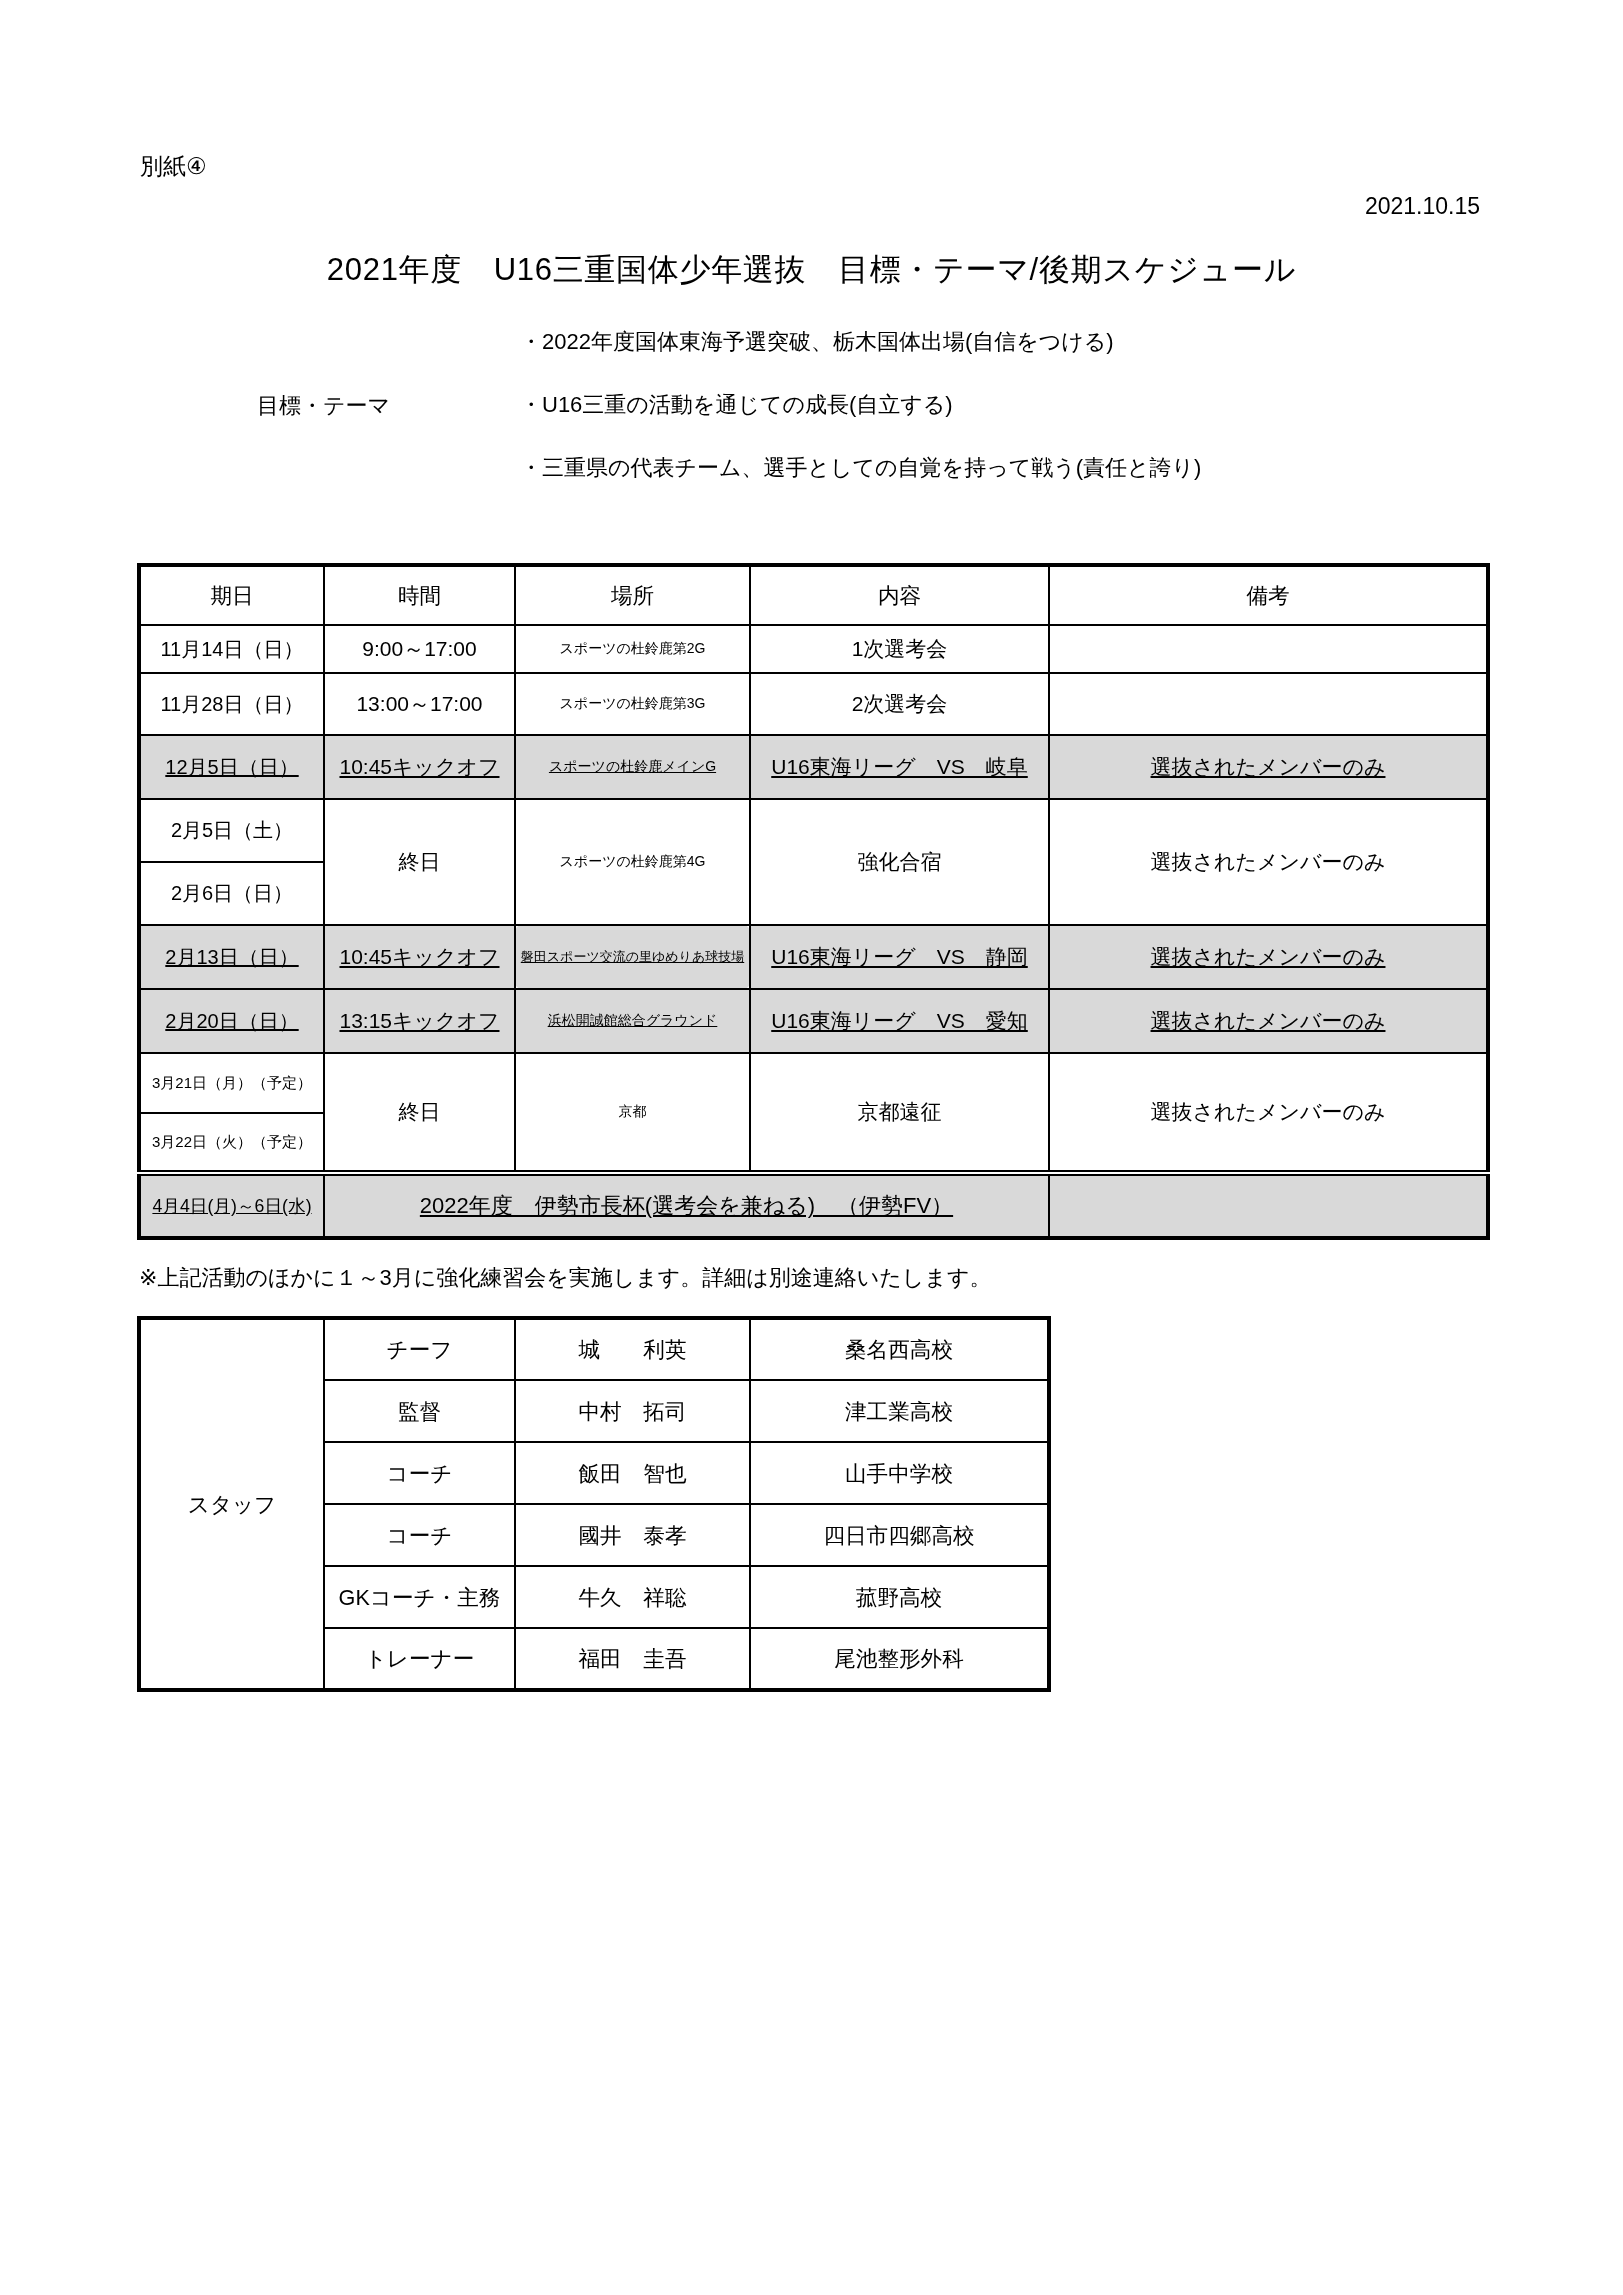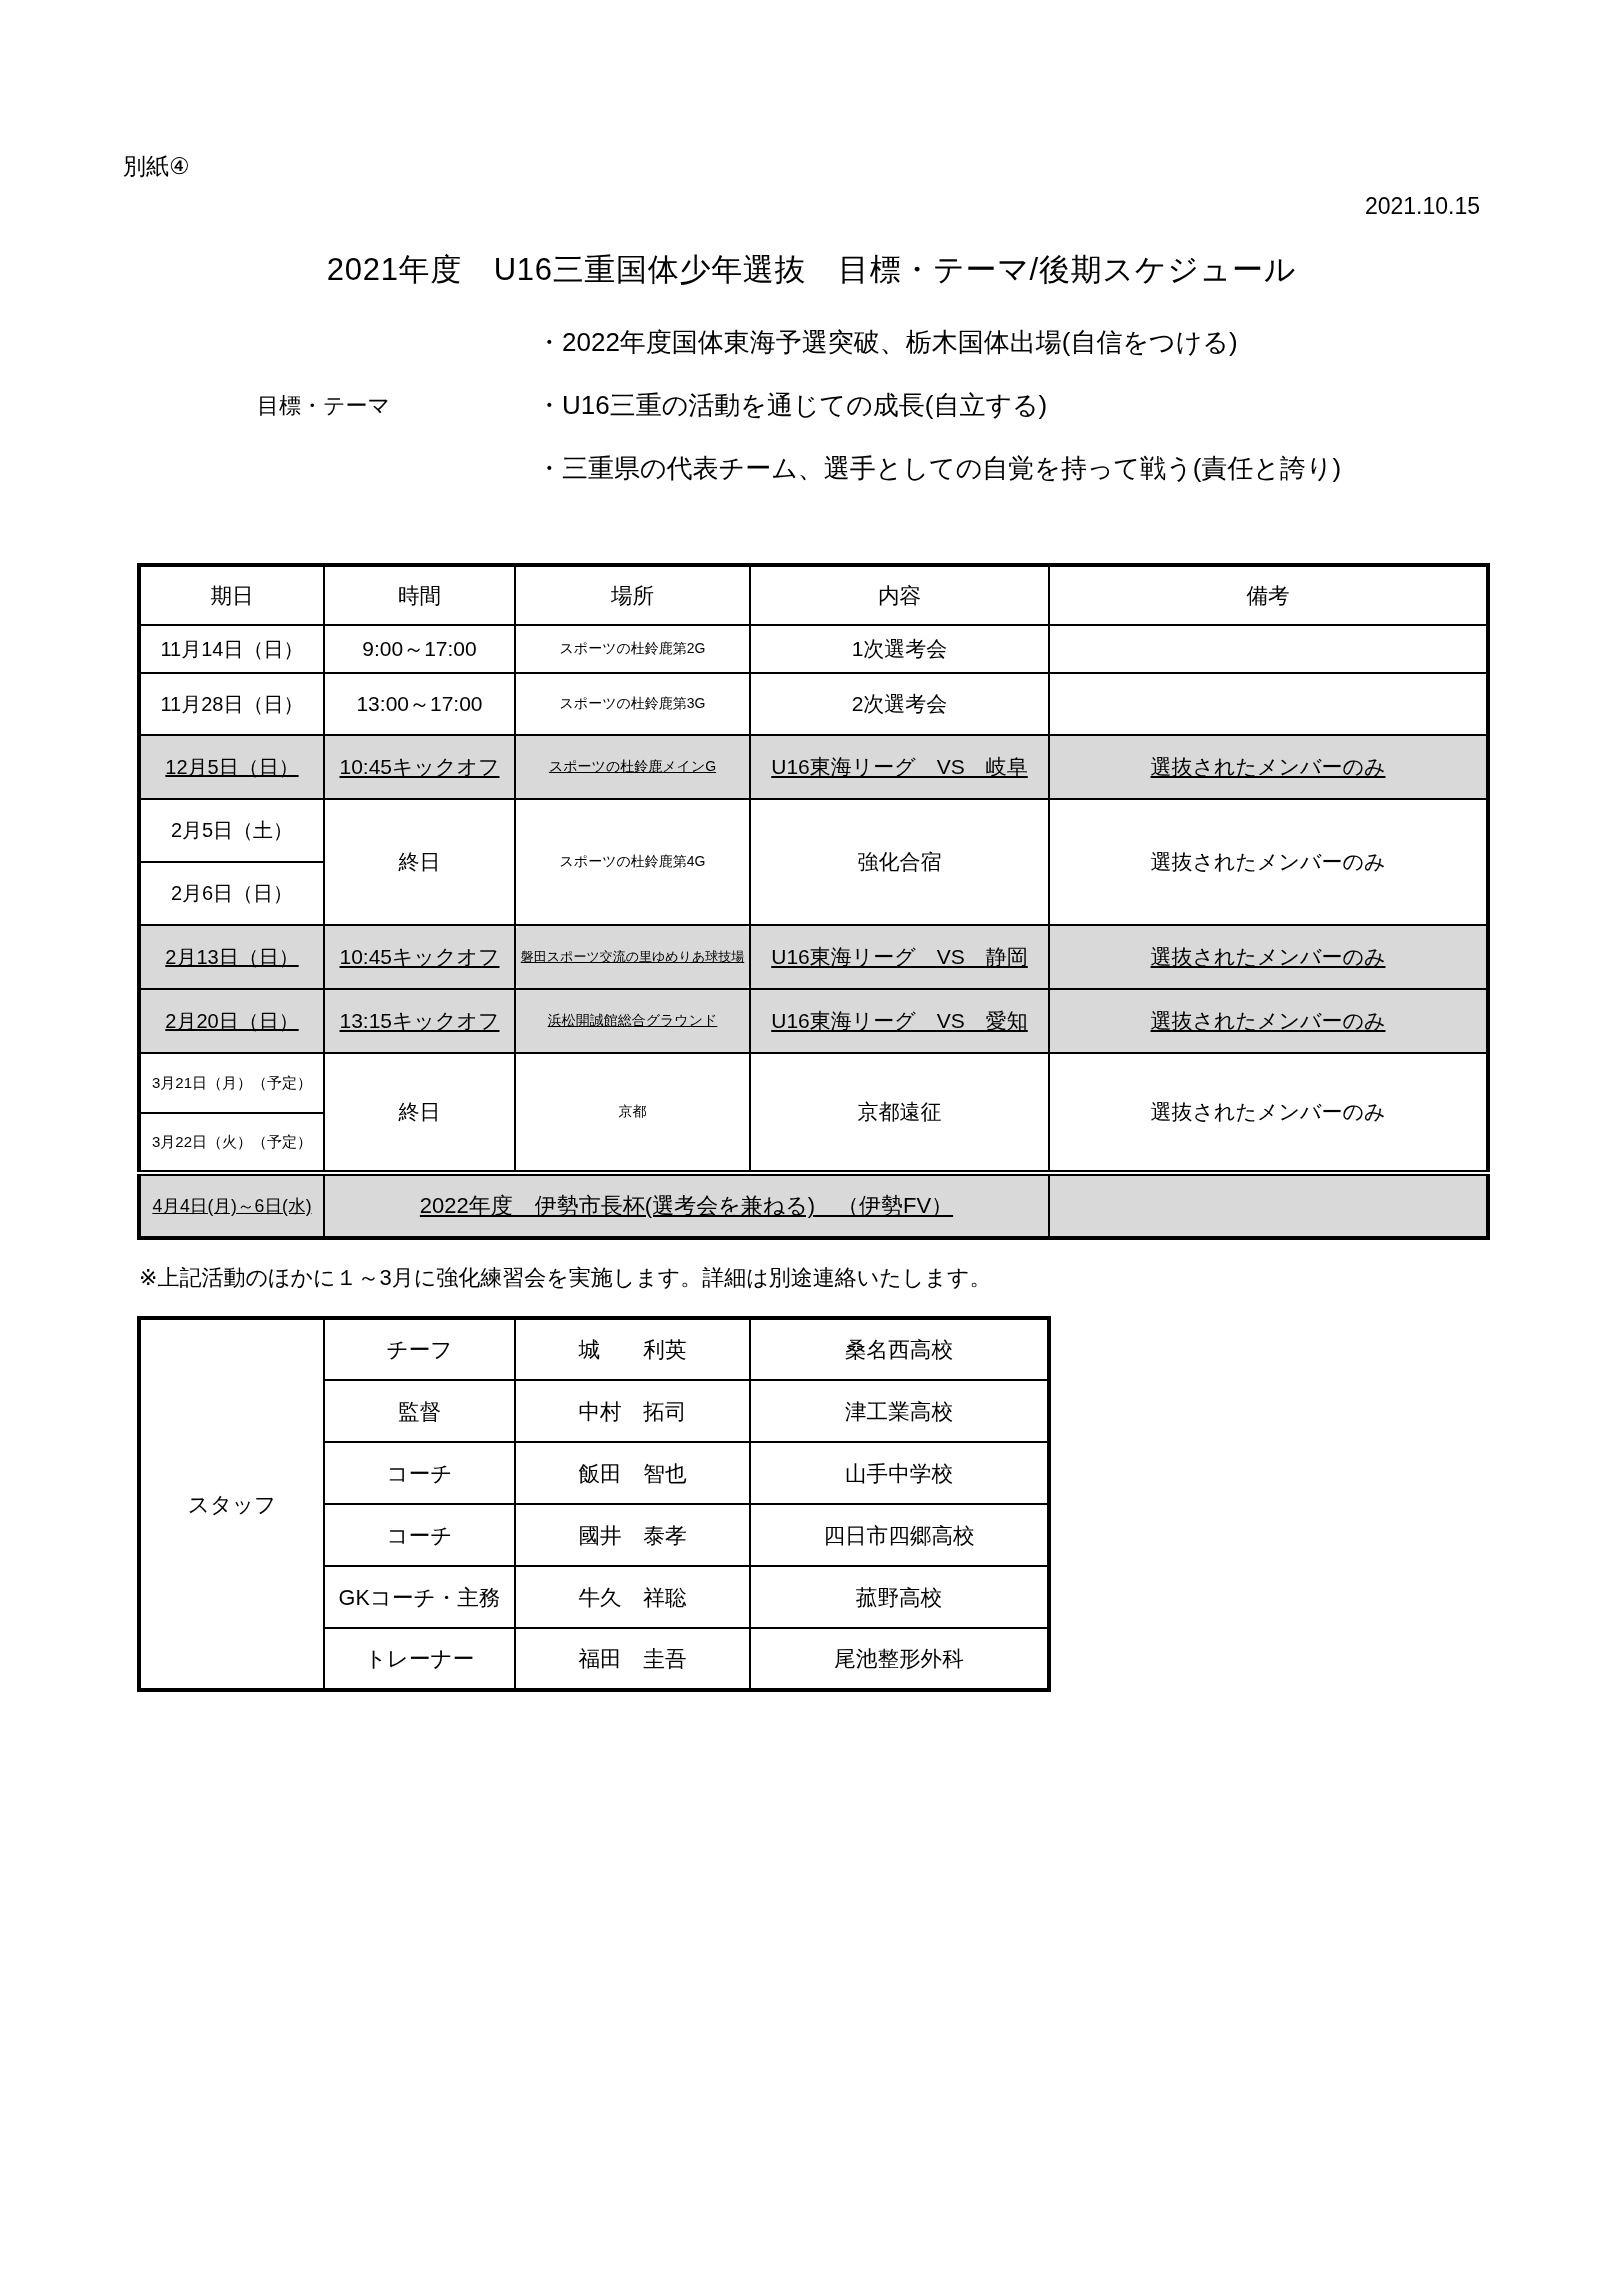--- a/index.html
+++ b/index.html
@@ -1,27 +1,27 @@
 <!DOCTYPE html>
 <html style="font-size:10.5px"><head>
 <meta charset="utf-8">
 <style>
   html,body{margin:0;padding:0;background:#888;}
   .page{
     position:relative;width:1623px;height:2295px;background:#ffffff;
     font-family:"Liberation Sans","DejaVu Sans",sans-serif;color:#000;
     overflow:hidden;
   }
-  .doc-label{position:absolute;left:123px;top:151px;font-size:23px;text-align:center;}
+  .doc-label{position:absolute;left:140px;top:151px;font-size:23px;text-align:center;}
   .doc-date{position:absolute;right:143px;top:193px;font-size:23px;}
   .title{position:absolute;left:0;top:249px;width:1623px;text-align:center;
          font-size:31px;font-weight:normal;letter-spacing:0.7px;}
   .goals-label{position:absolute;left:257px;top:391px;font-size:22px;}
   .goals-list{position:absolute;left:520px;top:327px;}
-  .goal{height:63px;font-size:26px;line-height:30px;white-space:nowrap;margin-left:16px;}
+  .goal{height:63px;font-size:22px;line-height:30px;white-space:nowrap;}
 
   table{border-collapse:collapse;table-layout:fixed;position:absolute;background:#fff;}
   td{padding:0;text-align:center;vertical-align:middle;overflow:hidden;
      white-space:nowrap;font-size:21px;
      border:2px solid #000;border-top-width:2.6px;border-bottom-width:2.6px;}
 
   .schedule{left:137px;top:563px;width:1350px;border:4.6px solid #000;}
   .schedule .hdr td{font-size:21.6px;}
   .gray td{background:#d9d9d9;text-decoration:underline;}
   td.c-date{font-size:20px;}

